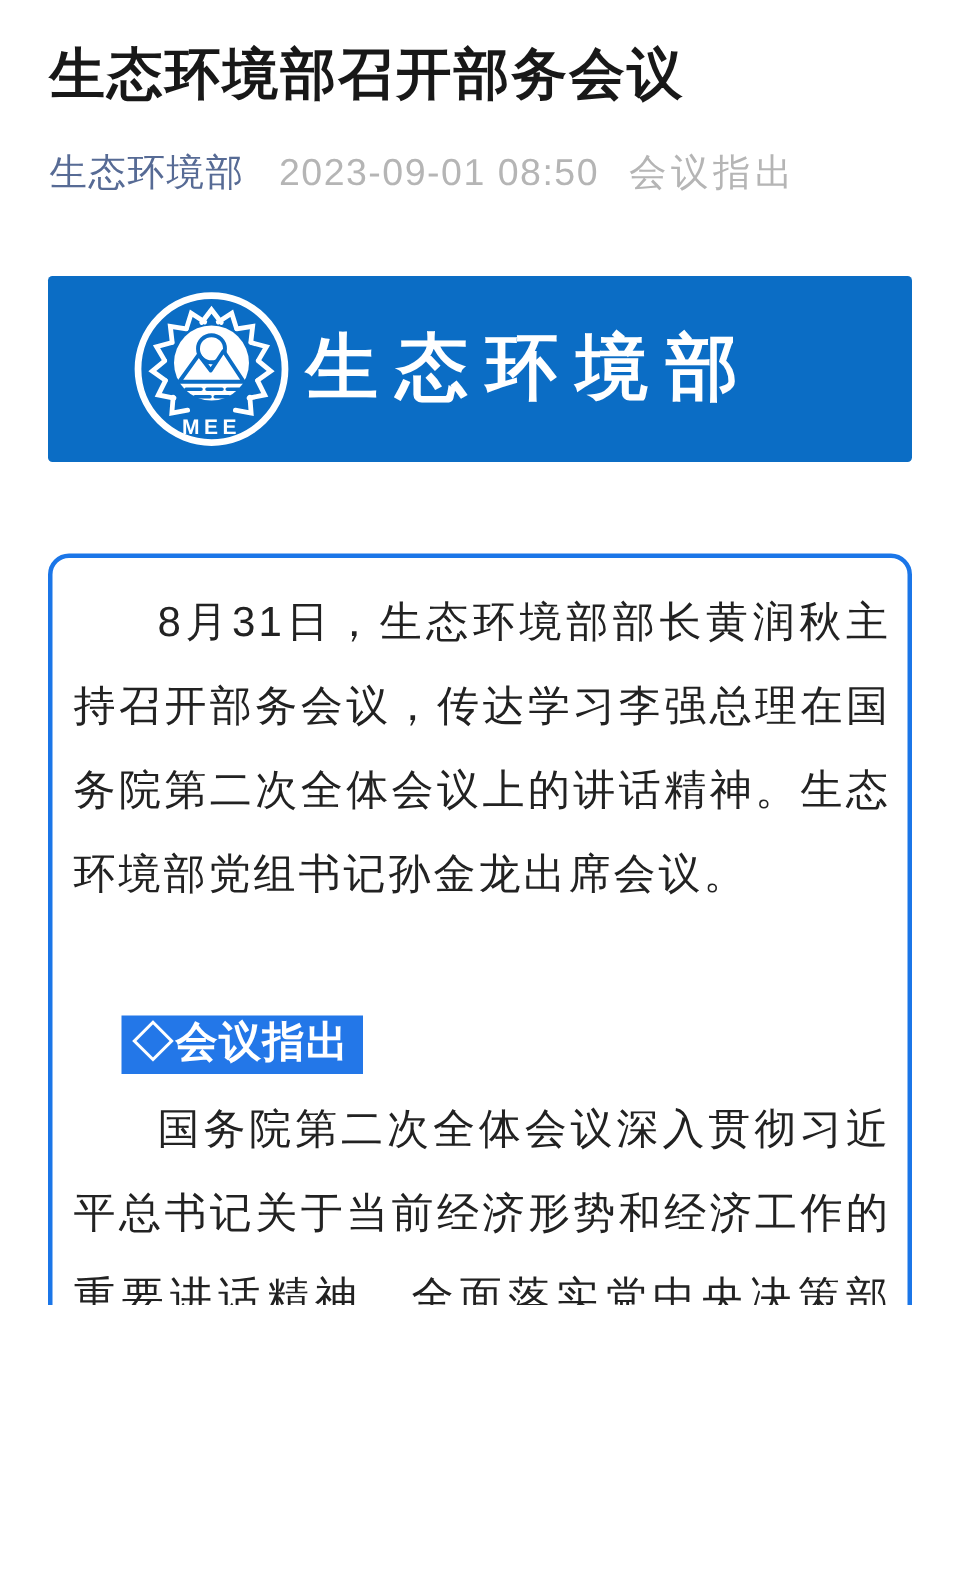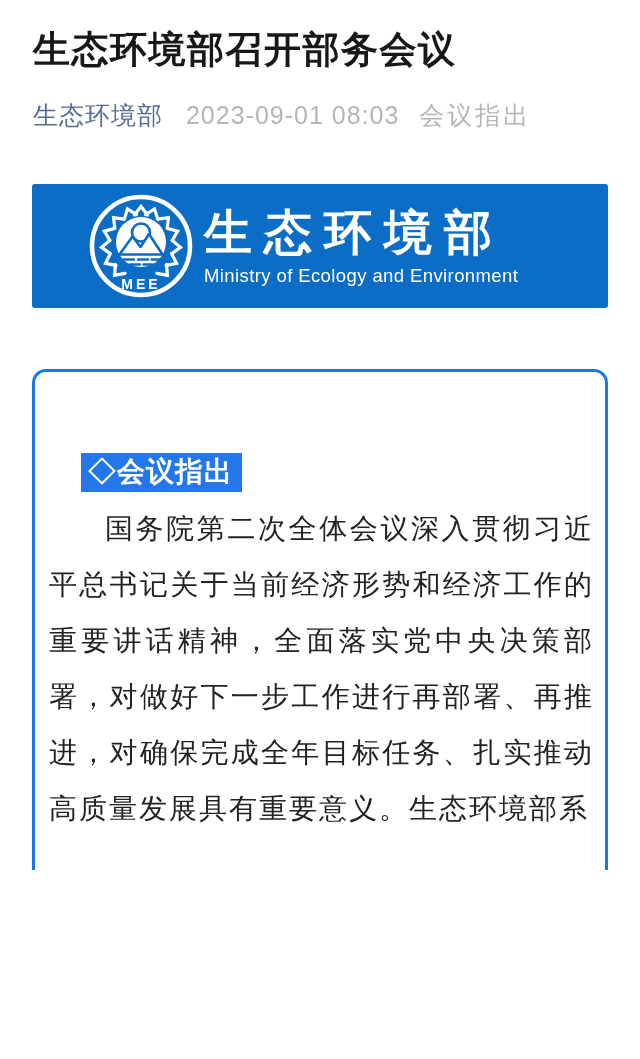--- a/index.html
+++ b/index.html
@@ -113,21 +113,21 @@
 </style>
 </head>
 <body>
 
 <div class="screen">
 
   <h1 class="page-title">生态环境部召开部务会议</h1>
 
   <div class="byline">
     <span class="account">生态环境部</span>
-    <span class="meta">2023-09-01 08:03</span>
+    <span class="meta">2023-09-01 08:50</span>
     <span class="meta">会议指出</span>
   </div>
 
   <div class="banner">
     <svg class="logo" viewBox="0 0 106 106" aria-hidden="true">
       <defs>
         <path id="lf" d="M46.5,22 L53,13.5 L59.5,22" fill="none" stroke="#ffffff" stroke-width="3.2" stroke-linecap="round"></path>
       </defs>
 
       <circle cx="53" cy="53" r="49" fill="none" stroke="#ffffff" stroke-width="4.5"></circle>
@@ -148,25 +148,25 @@
 
       <circle cx="53" cy="49" r="25" fill="#ffffff"></circle>
       <circle cx="53" cy="39.5" r="9" fill="#ffffff" stroke="#0b6dc5" stroke-width="2.6"></circle>
       <path d="M31.5,61.5 L44.5,43.5 L52.5,54 L61,41 L74.5,61.5 Z" fill="#ffffff" stroke="#0b6dc5" stroke-width="2.6" stroke-linejoin="round"></path>
       <path d="M36,66.5 h10 M50,66.5 h10 M63.5,66.5 h8 M42,71.5 h10 M55.5,71.5 h9" fill="none" stroke="#0b6dc5" stroke-width="2.4" stroke-linecap="round"></path>
 
       <text x="53" y="96" text-anchor="middle" fill="#ffffff" font-size="14" font-weight="bold" letter-spacing="3" font-family="Liberation Sans, sans-serif">MEE</text>
     </svg>
     <div class="org">
       <span class="org-cn">生态环境部</span>
-      <span class="org-en">Ministry of Ecology and Environment</span>
     </div>
   </div>
 
   <div class="article-card">
+    <p class="body-para para-1">8月31日，生态环境部部长黄润秋主持召开部务会议，传达学习李强总理在国务院第二次全体会议上的讲话精神。生态环境部党组书记孙金龙出席会议。</p>
 
     <div class="badge-row">
       <span class="section-badge">◇会议指出</span>
     </div>
 
     <p class="body-para para-2">国务院第二次全体会议深入贯彻习近平总书记关于当前经济形势和经济工作的重要讲话精神，全面落实党中央决策部署，对做好下一步工作进行再部署、再推进，对确保完成全年目标任务、扎实推动高质量发展具有重要意义。生态环境部系</p>
   </div>
 
 </div>
 

